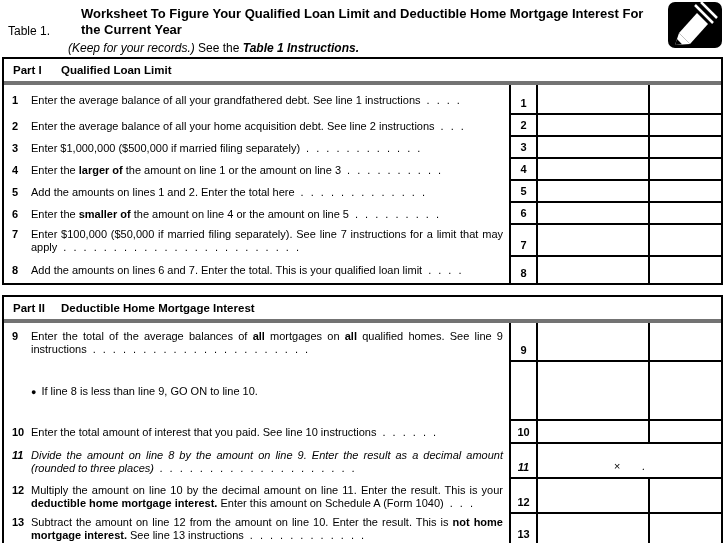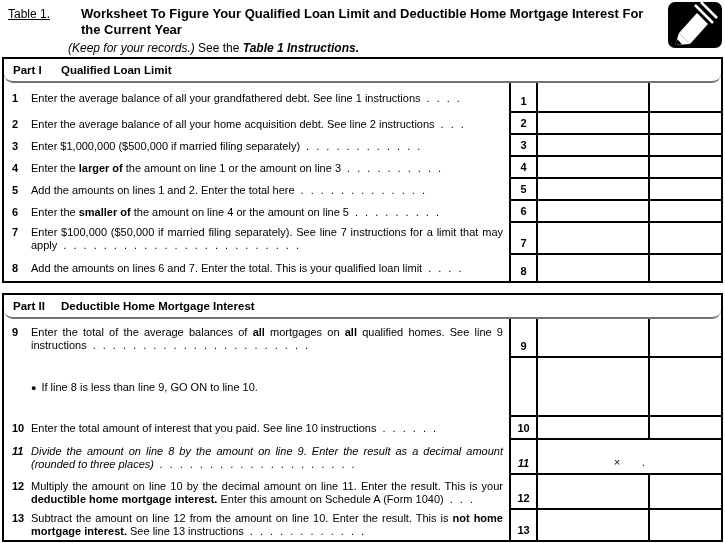--- a/index.html
+++ b/index.html
@@ -3,35 +3,35 @@
 <meta charset="utf-8">
 <style>
   * { margin:0; padding:0; box-sizing:border-box; }
   html,body { background:#fff; }
   body {
     width:725px; height:543px; position:relative; overflow:hidden;
     font-family:"Liberation Sans","DejaVu Sans",sans-serif; color:#000;
   }
   
   .doc-header { position:relative; height:57px; }
-  .table-label { position:absolute; left:8px; top:7px; font-size:12px;text-decoration:underline; }
+  .table-label { position:absolute; left:8px; top:24px; font-size:12px; }
   .doc-title {
     position:absolute; left:81px; top:6px; width:575px;
     font-size:13px; font-weight:bold; line-height:16px;
   }
   .doc-subtitle { position:absolute; left:68px; top:41px; font-size:12px; }
   .doc-subtitle .seg-italic { font-style:italic; }
   .doc-subtitle .seg-bold-italic { font-style:italic; font-weight:bold; }
   .icon-box { position:absolute; right:3px; top:2px; width:54px; height:46px; }
   
   .part { margin:0 2px; border:2px solid #000; background:#fff; }
   .part + .part { margin-top:10px; }
   .part-header {
-    display:flex; border-bottom:2px solid #737373;
-    font-weight:bold; font-size:11.5px; padding:5px 0 5px 9px; min-height:23px;border-radius:9px;
+    display:flex; border-bottom:4px solid #737373;
+    font-weight:bold; font-size:11.5px; padding:5px 0 5px 9px; min-height:23px;
   }
   .part-label { width:48px; flex:none; }
   .row { display:grid; grid-template-columns:1fr 27px 112px 71px; min-height:22px; }
   .row:not(:last-child) .nb,
   .row:not(:last-child) .c1,
   .row:not(:last-child) .c2,
   .row:not(:last-child) .cm { border-bottom:2px solid #000; }
   .desc {
     border-right:2px solid #000; padding:2px 4px 2px 8px;
     display:flex; align-items:center; font-size:11px; line-height:13px;

